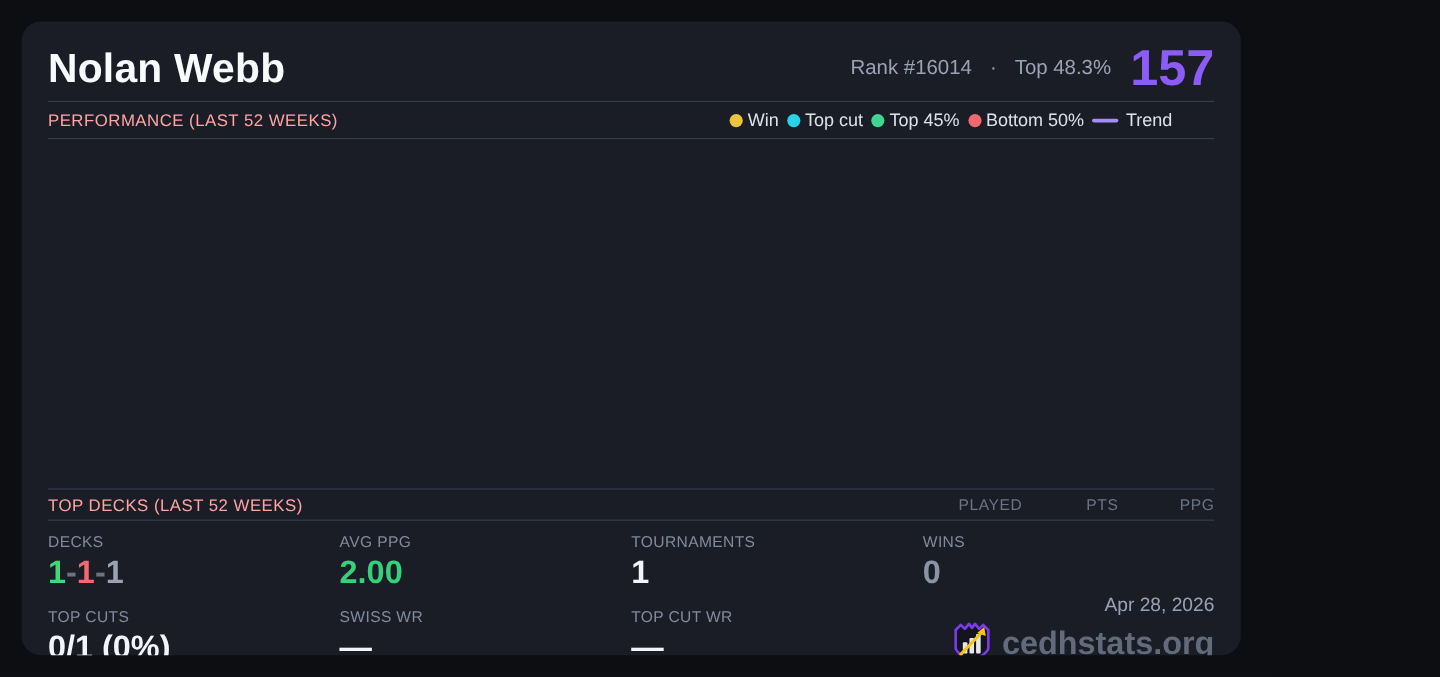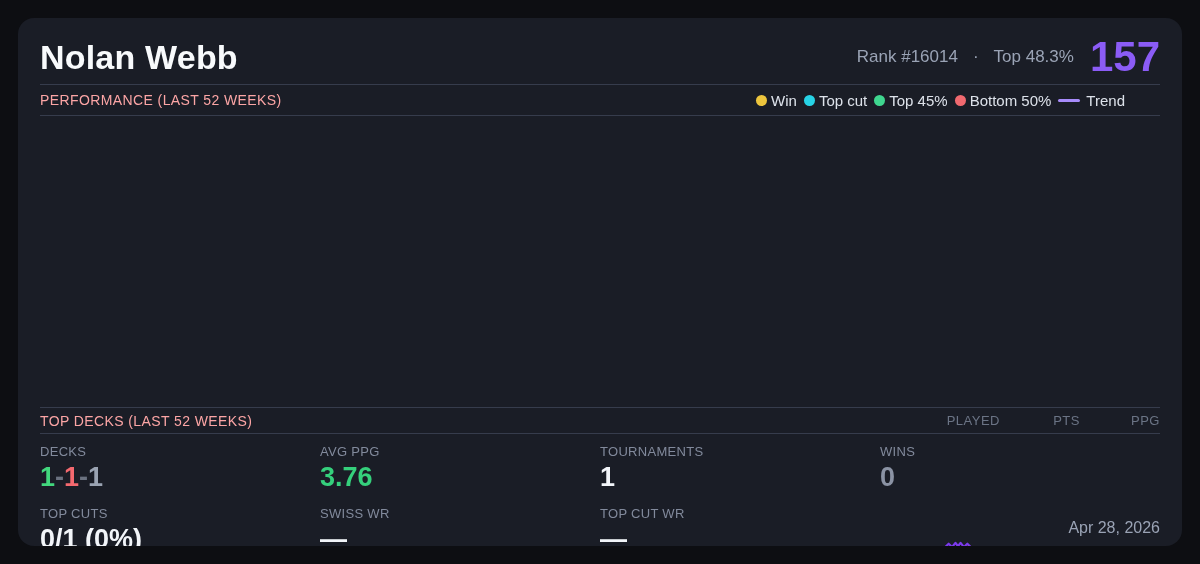--- a/index.html
+++ b/index.html
@@ -4,21 +4,21 @@
 <style>
   * { margin:0; padding:0; box-sizing:border-box; }
   html,body { width:1200px; height:564px; }
   body {
     background:#0d0e12;
     font-family:"Liberation Sans","DejaVu Sans",sans-serif;
     position:relative;
     overflow:hidden;
   }
   .card {
-    position:absolute; left:18px; top:18px; width:1164px; height:528px;
+    position:absolute; left:18px; top:18px; width:1016px; height:528px;
     background:#1a1d26; border-radius:16px; padding:0 22px;
     overflow:hidden;
   }
   .sep { border:none; border-top:1px solid #363c4c; height:0; }
 
   
   .header-row { display:flex; justify-content:space-between; align-items:center; height:54px; margin-top:12px; }
   .player-name { font-size:34px; font-weight:800; color:#f8fafc; letter-spacing:.2px; }
   .header-right { display:flex; align-items:center; }
   .rank-line { display:flex; align-items:center; gap:15px; font-size:17px; color:#9aa3b5; }
@@ -40,21 +40,21 @@
   .deck-cols { display:flex; }
   .deck-col { width:80px; text-align:right; font-size:13px; color:#6b7485; letter-spacing:.5px; }
 
   
   .stats-grid { display:grid; grid-template-columns:repeat(4,1fr); grid-row-gap:4px; }
   .stat-label { font-size:13px; color:#828a9c; letter-spacing:.3px; margin-top:10px; }
   .stat-value { font-size:27px; font-weight:800; color:#f2f5f9; line-height:30px; margin-top:3px; }
 
   
   .footer-cell { display:flex; flex-direction:column; align-items:flex-end; justify-content:flex-start; }
-  .footer-date { font-size:16px; color:#9aa3b5; margin-top:23px; line-height:18px; }
+  .footer-date { font-size:16px; color:#9aa3b5; margin-top:0; line-height:18px; }
   .brand-row { display:flex; align-items:center; gap:8px; margin-top:3px; }
   .brand-text { font-size:27px; font-weight:800; color:#626b7b; }
 </style>
 </head>
 <body>
 
 <div class="card">
 
   <div class="header-row">
     <div class="player-name">Nolan Webb</div>
@@ -117,21 +117,21 @@
 
     <div class="stat">
       <div class="stat-label">DECKS</div>
       <div class="stat-value">
         <span style="color: rgb(66, 215, 125);">1</span><span style="color: rgb(107, 114, 128);">-</span><span style="color: rgb(244, 105, 111);">1</span><span style="color: rgb(107, 114, 128);">-</span><span style="color: rgb(154, 163, 178);">1</span>
       </div>
     </div>
 
     <div class="stat">
       <div class="stat-label">AVG PPG</div>
-      <div class="stat-value" style="color: rgb(53, 208, 124);">3.76</div>
+      <div class="stat-value" style="color: rgb(53, 208, 124);">2.00</div>
     </div>
 
     <div class="stat">
       <div class="stat-label">TOURNAMENTS</div>
       <div class="stat-value">1</div>
     </div>
 
     <div class="stat">
       <div class="stat-label">WINS</div>
       <div class="stat-value" style="color: rgb(139, 147, 164);">0</div>

